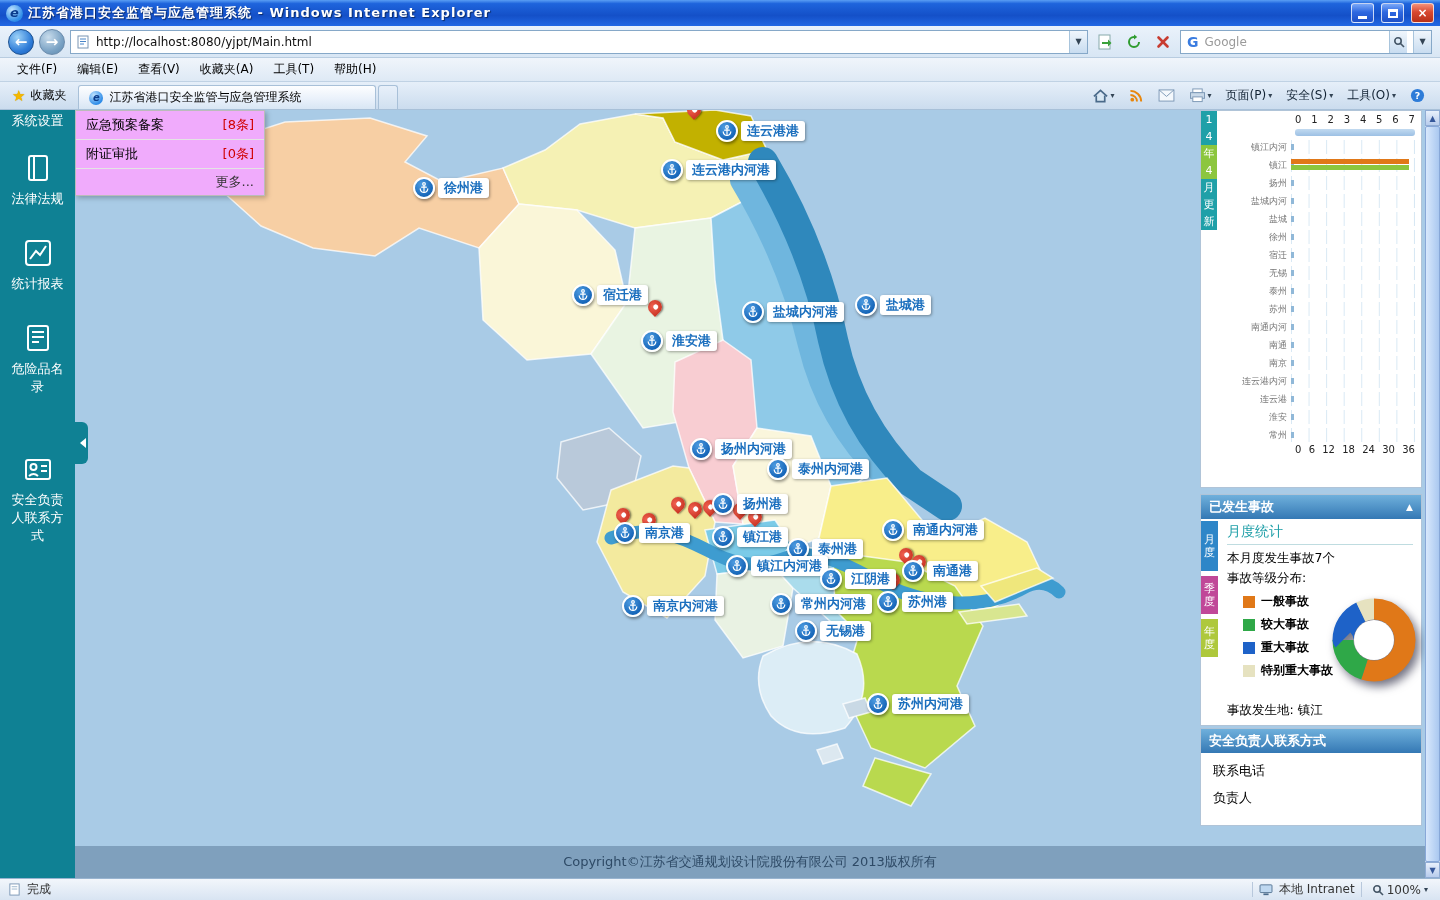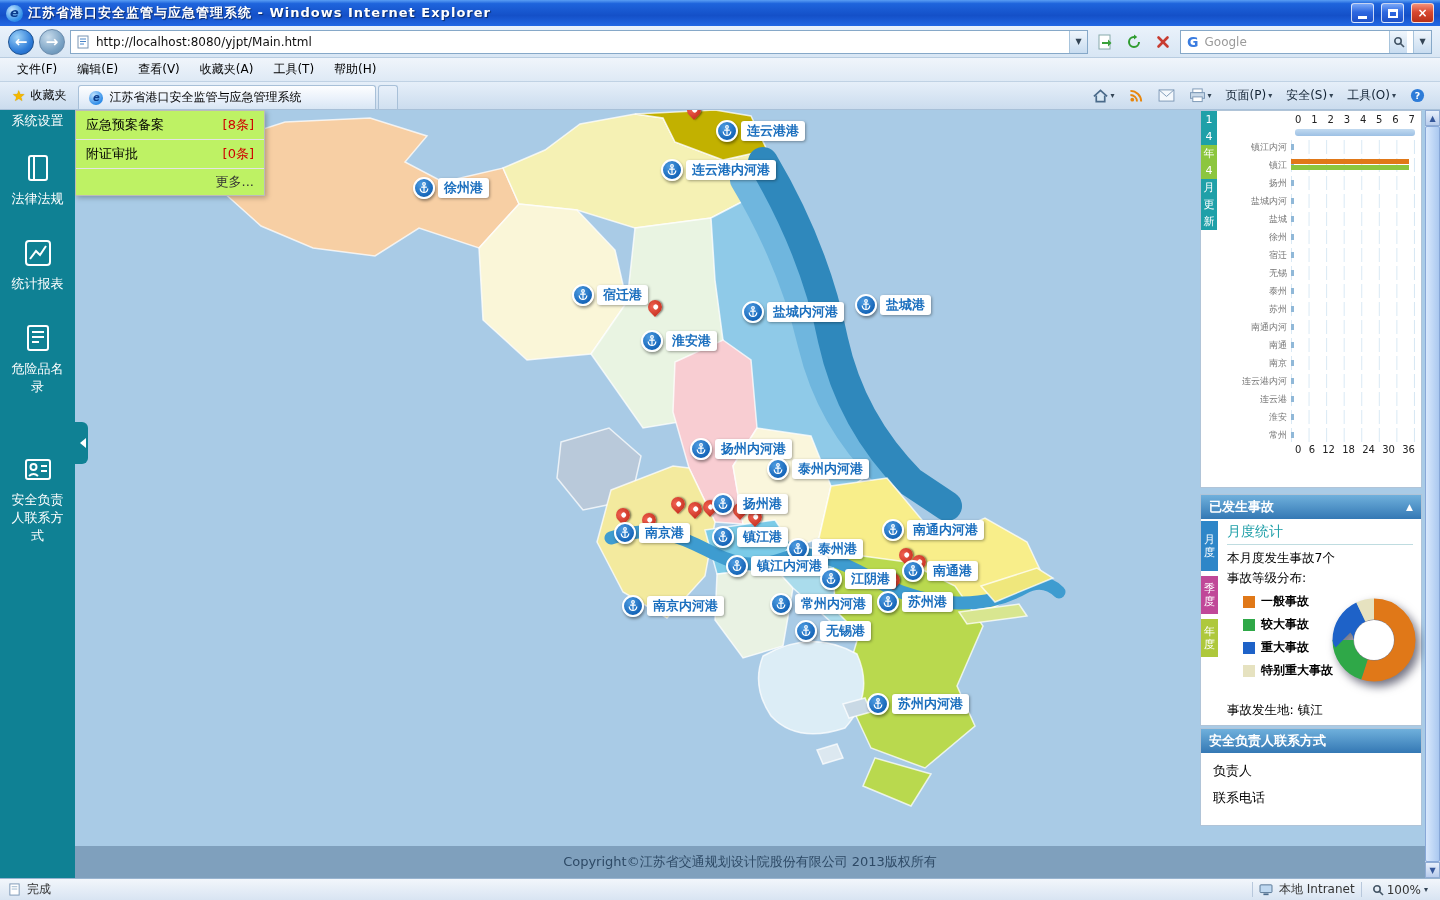--- a/index.html
+++ b/index.html
@@ -76,21 +76,21 @@
     background:radial-gradient(circle at 35% 30%,#4D9BE0,#1565B8 72%);box-shadow:1px 2px 3px rgba(0,0,0,.4);
     display:flex;align-items:center;justify-content:center;}
   .port-icon svg{width:14px;height:14px;}
   .port-label{margin-left:3px;background:#fff;color:#1B6FBE;font-size:13px;font-weight:bold;padding:1px 6px;border-radius:3px;
     box-shadow:1px 1px 3px rgba(0,0,0,.35);white-space:nowrap;}
   .pin{position:absolute;width:14px;height:14px;border-radius:50% 50% 50% 0;transform:rotate(-45deg);z-index:9;
     background:radial-gradient(circle at 40% 35%,#F06050,#C02818);box-shadow:1px 1px 2px rgba(0,0,0,.5);}
   .pin::after{content:'';position:absolute;left:4.5px;top:4.5px;width:5px;height:5px;border-radius:50%;background:#fff;}
 
   
-  .quick-panel{position:absolute;left:0;top:0;width:190px;background:#bef264;border:1px solid #BBBBBB;
+  .quick-panel{position:absolute;left:0;top:0;width:190px;background:#f0abfc;border:1px solid #BBBBBB;
     box-shadow:2px 2px 5px rgba(0,0,0,.25);font-size:13px;z-index:20;}
   .qp-row{display:flex;justify-content:space-between;padding:5px 10px;border-bottom:1px solid #E4E4E4;cursor:pointer;}
   .qp-count{color:#D00000;}
   .qp-more{text-align:right;padding:4px 10px;color:#333;cursor:pointer;}
 
   
   .map-footer{position:absolute;left:0;bottom:0;width:1350px;height:32px;background:#7FA0BD;color:#2E4A66;
     display:flex;align-items:center;justify-content:center;font-size:13px;z-index:15;}
 
   
@@ -821,22 +821,22 @@
           <div class="acc-location">事故发生地: 镇江</div>
         </div>
       </div>
     </div>
 
     <div class="panel contact-panel">
       <div class="panel-header">
         <span>安全负责人联系方式</span>
       </div>
       <div id="contact-fields">
+          <div class="contact-row">联系电话</div>
           <div class="contact-row">负责人</div>
-          <div class="contact-row">联系电话</div>
         </div>
     </div>
 
     <div class="vscroll">
       <div class="vs-btn">▲</div>
       <div class="vs-thumb"></div>
       <div class="vs-btn" style="position:absolute;bottom:0;width:15px">▼</div>
     </div>
   </div>
 

